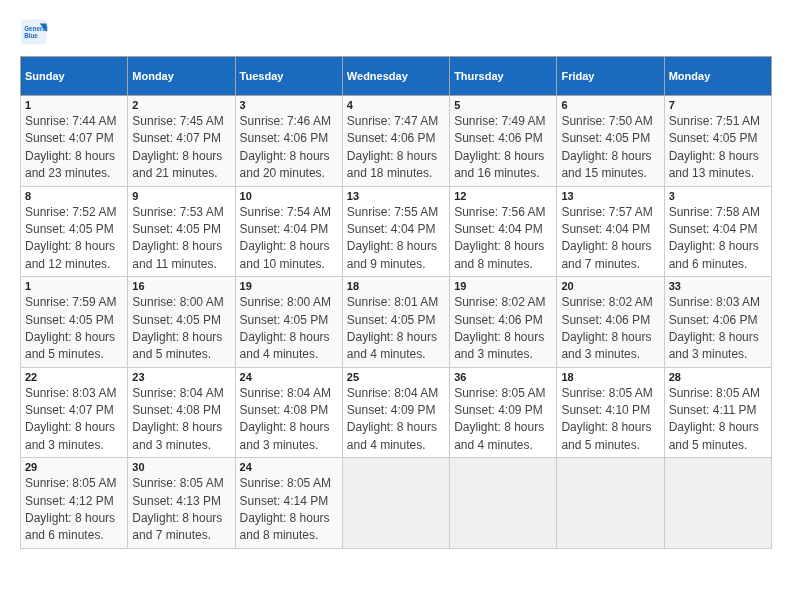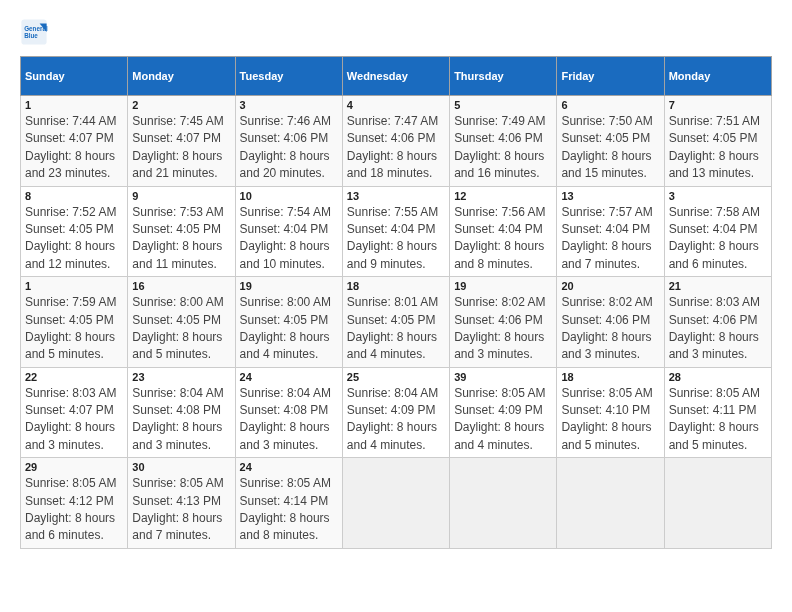--- a/index.html
+++ b/index.html
@@ -204,21 +204,21 @@
           </td>
           <td>
             <span class="day-num">19</span>
             <div class="day-info">Sunrise: 8:02 AM<br>Sunset: 4:06 PM<br>Daylight: 8 hours and 3 minutes.</div>
           </td>
           <td>
             <span class="day-num">20</span>
             <div class="day-info">Sunrise: 8:02 AM<br>Sunset: 4:06 PM<br>Daylight: 8 hours and 3 minutes.</div>
           </td>
           <td>
-            <span class="day-num">21</span>
+            <span class="day-num">33</span>
             <div class="day-info">Sunrise: 8:03 AM<br>Sunset: 4:06 PM<br>Daylight: 8 hours and 3 minutes.</div>
           </td>
         </tr>
         <tr>
           <td>
             <span class="day-num">22</span>
             <div class="day-info">Sunrise: 8:03 AM<br>Sunset: 4:07 PM<br>Daylight: 8 hours and 3 minutes.</div>
           </td>
           <td>
             <span class="day-num">23</span>
@@ -226,21 +226,21 @@
           </td>
           <td>
             <span class="day-num">24</span>
             <div class="day-info">Sunrise: 8:04 AM<br>Sunset: 4:08 PM<br>Daylight: 8 hours and 3 minutes.</div>
           </td>
           <td>
             <span class="day-num">25</span>
             <div class="day-info">Sunrise: 8:04 AM<br>Sunset: 4:09 PM<br>Daylight: 8 hours and 4 minutes.</div>
           </td>
           <td>
-            <span class="day-num">39</span>
+            <span class="day-num">36</span>
             <div class="day-info">Sunrise: 8:05 AM<br>Sunset: 4:09 PM<br>Daylight: 8 hours and 4 minutes.</div>
           </td>
           <td>
             <span class="day-num">18</span>
             <div class="day-info">Sunrise: 8:05 AM<br>Sunset: 4:10 PM<br>Daylight: 8 hours and 5 minutes.</div>
           </td>
           <td>
             <span class="day-num">28</span>
             <div class="day-info">Sunrise: 8:05 AM<br>Sunset: 4:11 PM<br>Daylight: 8 hours and 5 minutes.</div>
           </td>

